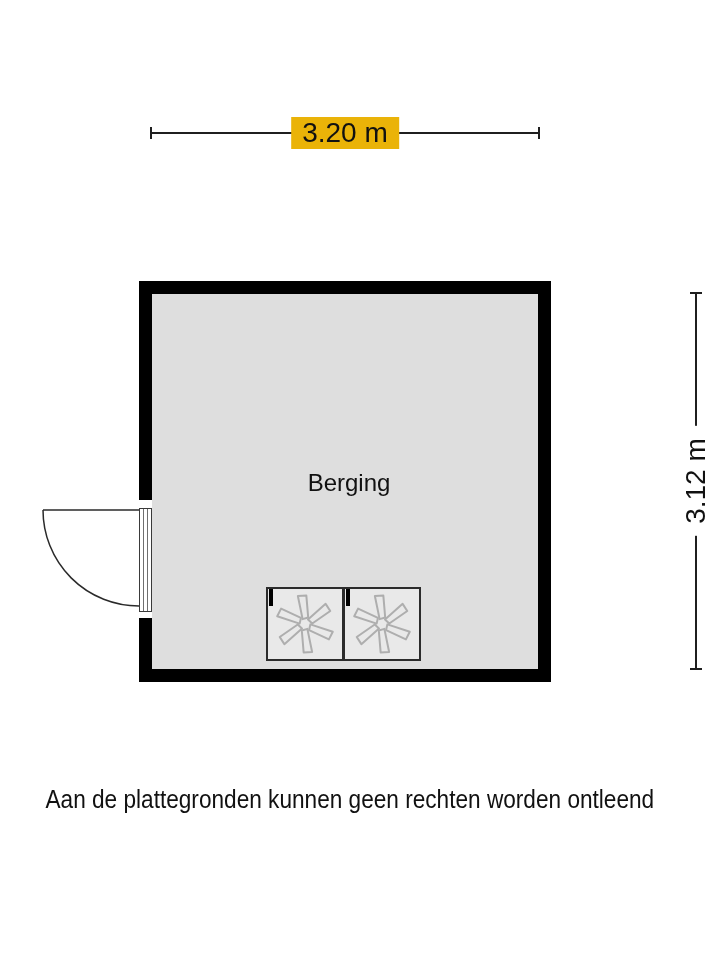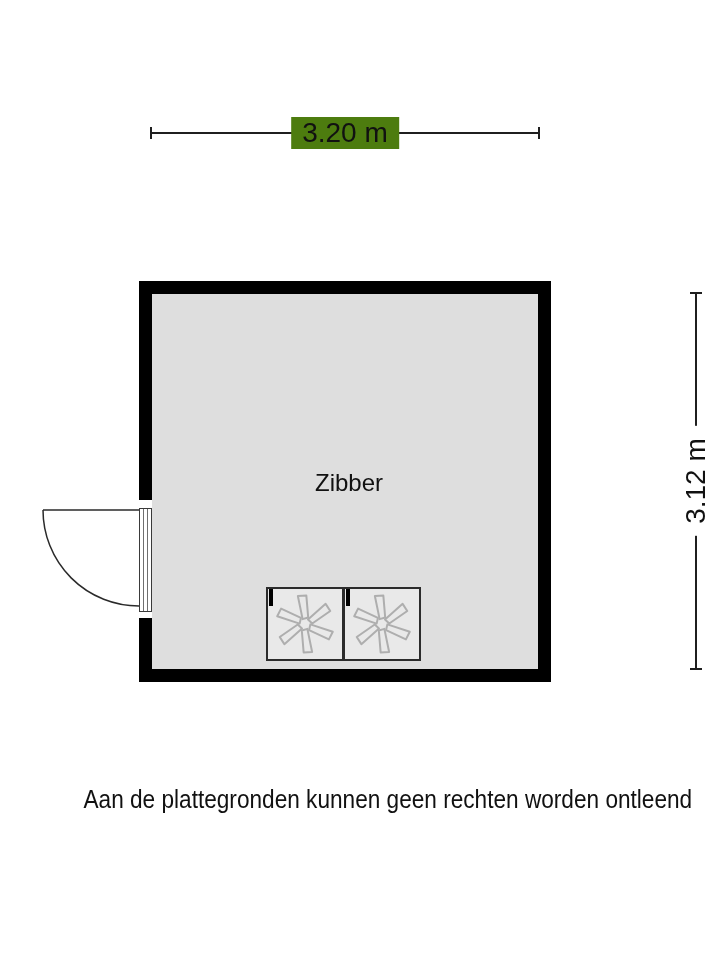--- a/index.html
+++ b/index.html
@@ -18,21 +18,21 @@
   }
   .dim-tick-v {
     position: absolute; width: 2px; height: 12px;
     top: 127px; background: #1f1f1f;
   }
   .dim-tick-v.left  { left: 150px; }
   .dim-tick-v.right { left: 538px; }
   .dim-label-top {
     position: absolute; left: 345px; top: 133px;
     transform: translate(-50%, -50%);
-    background: #4d7c0f; padding: 0 11px;
+    background: #eab308; padding: 0 11px;
     font-size: 28px; color: #111; white-space: nowrap;
   }
 
   
   .room {
     position: absolute; left: 139px; top: 281px;
     width: 412px; height: 401px;
     box-sizing: border-box;
     border: 13px solid #000000;
     background: #dedede;
@@ -97,21 +97,21 @@
     transform: translate(-50%, -50%) rotate(-90deg);
     background: #ffffff; padding: 0 12px;
     font-size: 28px; color: #111; white-space: nowrap;
   }
 
   
   .footer {
     position: absolute; left: 0; top: 784px; width: 690px;
     text-align: center; color: #111;
   }
-  .footer .line { line-height: 31px; font-size: 26px; padding-left: 38px; }
+  .footer .line { line-height: 31px; font-size: 26px; }
   .footer .squeeze { display: inline-block; transform: scaleX(0.87); white-space: nowrap; }
 </style>
 </head>
 <body>
 
 <div class="canvas">
 
   <div class="dim-line-h"></div>
   <div class="dim-tick-v left"></div>
   <div class="dim-tick-v right"></div>
@@ -145,21 +145,21 @@
     </defs>
 
     <line x1="43" y1="510" x2="139" y2="510" stroke="#2a2a2a" stroke-width="1.5"></line>
 
     <path d="M 43 510 A 96 96 0 0 0 139 606" fill="none" stroke="#2a2a2a" stroke-width="1.5"></path>
 
     <use href="#fan-blades" x="0" y="0" transform="translate(305,624) rotate(12)" fill="none" stroke="#aeaeae" stroke-width="2" stroke-linejoin="round"></use>
     <use href="#fan-blades" x="0" y="0" transform="translate(382,624) rotate(12)" fill="none" stroke="#aeaeae" stroke-width="2" stroke-linejoin="round"></use>
   </svg>
 
-  <div class="room-label">Zibber</div>
+  <div class="room-label">Berging</div>
 
   <div class="dim-line-v"></div>
   <div class="dim-tick-h top"></div>
   <div class="dim-tick-h bottom"></div>
   <div class="dim-label-right">3.12 m</div>
 
   <div class="footer">
     <div class="line"><span class="squeeze">Aan de plattegronden kunnen geen rechten worden ontleend</span></div>
   </div>
 

